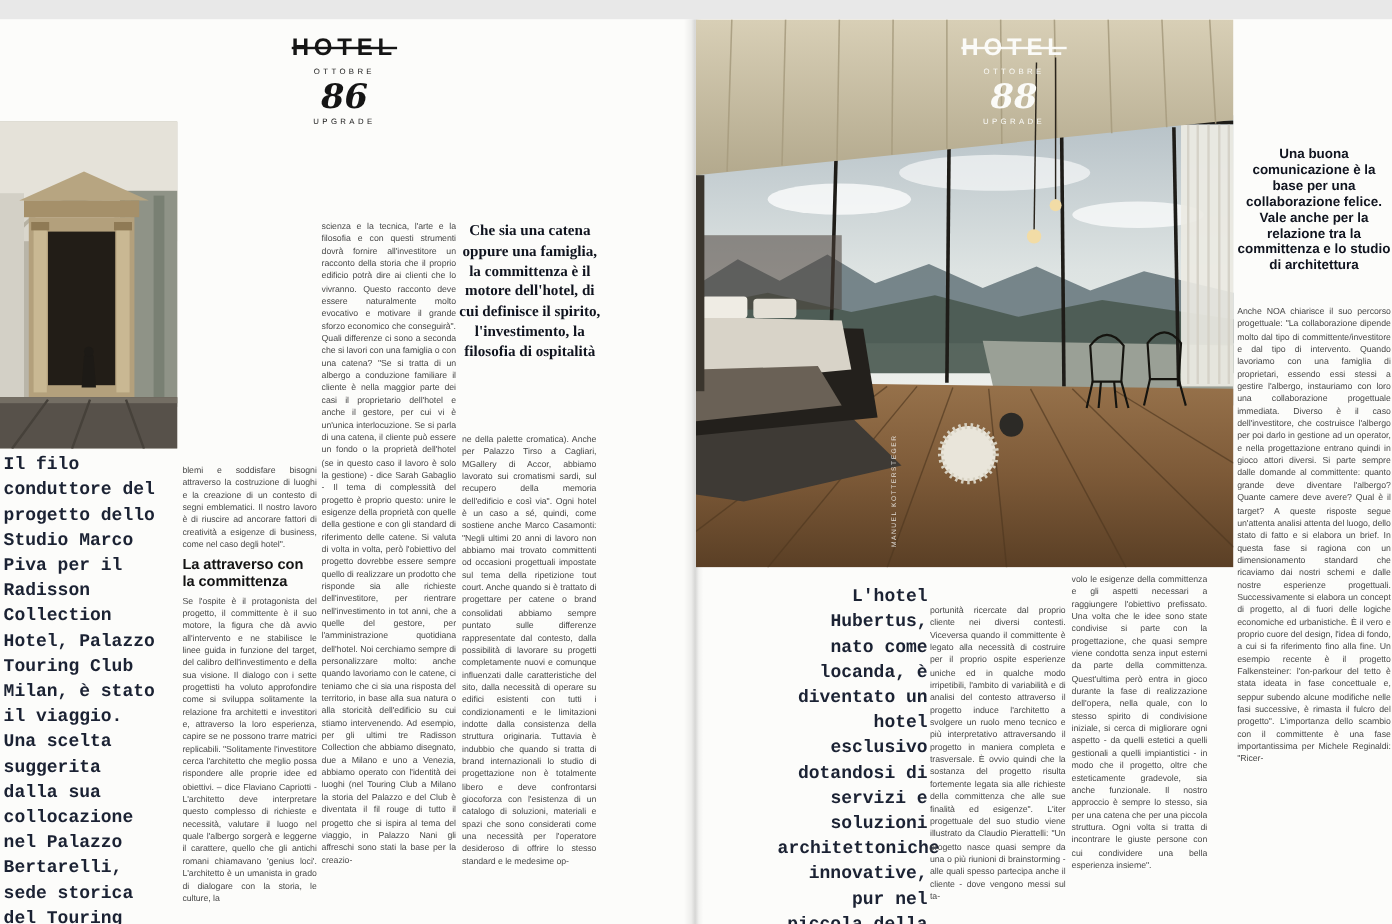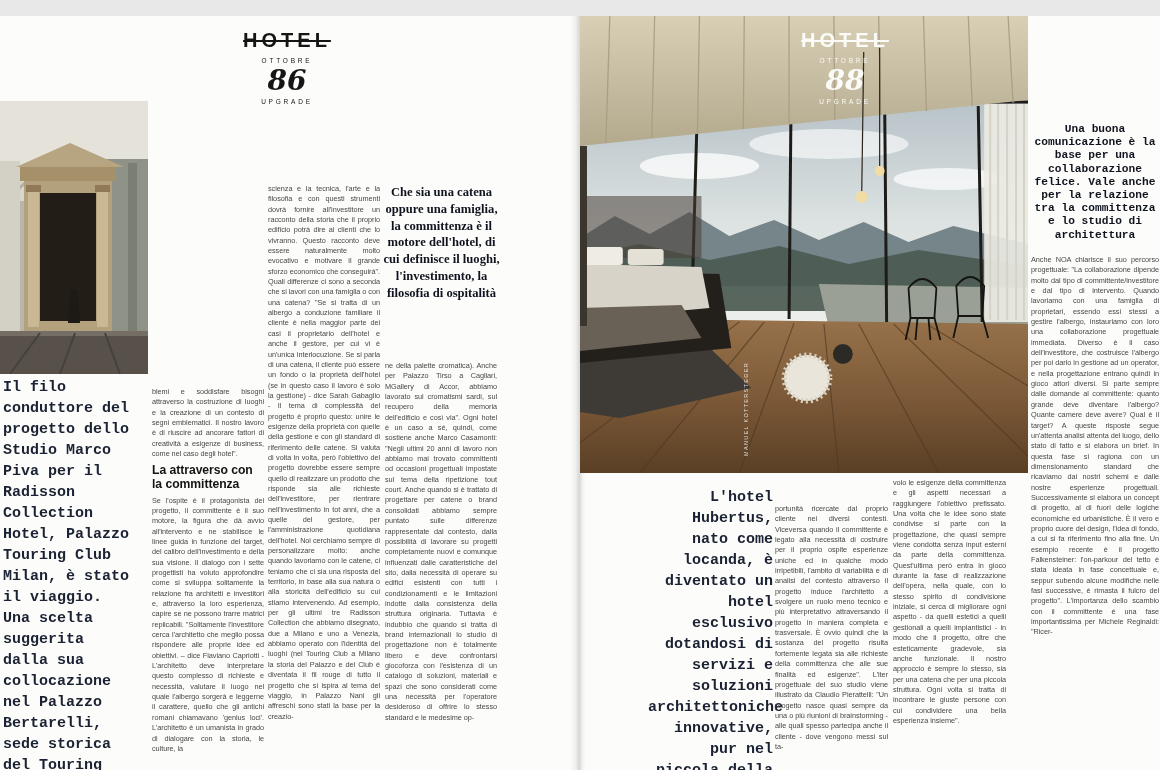--- a/index.html
+++ b/index.html
@@ -35,21 +35,21 @@
   }
   .caption-left { left:3px; top:361px; width:130px; text-align:left; }
   .caption-right { left:648px; top:471px; width:125px; text-align:right; }
   .pullquote {
     position:absolute; left:381px; top:168px; width:121px; text-align:center;
     font-family:"Liberation Serif", serif; font-weight:700;
     font-size:12.6px; line-height:16.8px; color:#10141f;
   }
   .intro-quote {
     position:absolute; left:1030px; top:107px; width:130px; text-align:center;
-    font-family:Liberation Mono, monospace; font-weight:700;
+    font-family:Liberation Sans, sans-serif; font-weight:700;
     font-size:11.2px; line-height:13.2px; color:#10141f;
   }
   
   .col {
     position:absolute; font-size:7.3px; line-height:10.35px;
     text-align:justify; overflow:hidden; color:#484848; letter-spacing:-0.05px;
   }
   .col-l1 { left:152px; top:371px; width:112px; height:397px; }
   .col-l2 { left:268px; top:168px; width:112px; height:600px; }
   .col-l3 { left:385px; top:345px; width:112px; height:423px; }
@@ -111,21 +111,21 @@
     <p class="caption caption-left">Il filo conduttore del progetto dello Studio Marco Piva per il Radisson Collection Hotel, Palazzo Touring Club Milan, è stato il viaggio. Una scelta suggerita dalla sua collocazione nel Palazzo Bertarelli, sede storica del Touring Club Italiano</p>
 
     <div class="col col-l1">
       <span class="lead-text">blemi e soddisfare bisogni attraverso la costruzione di luoghi e la creazione di un contesto di segni emblematici. Il nostro lavoro è di riuscire ad ancorare fattori di creatività a esigenze di business, come nel caso degli hotel".</span>
       <h3 class="col-heading">La attraverso con la committenza</h3>
       <span class="body-text">Se l'ospite è il protagonista del progetto, il committente è il suo motore, la figura che dà avvio all'intervento e ne stabilisce le linee guida in funzione del target, del calibro dell'investimento e della sua visione. Il dialogo con i sette progettisti ha voluto approfondire come si sviluppa solitamente la relazione fra architetti e investitori e, attraverso la loro esperienza, capire se ne possono trarre matrici replicabili. "Solitamente l'investitore cerca l'architetto che meglio possa rispondere alle proprie idee ed obiettivi. – dice Flaviano Capriotti - L'architetto deve interpretare questo complesso di richieste e necessità, valutare il luogo nel quale l'albergo sorgerà e leggerne il carattere, quello che gli antichi romani chiamavano 'genius loci'. L'architetto è un umanista in grado di dialogare con la storia, le culture, la</span>
     </div>
 
     <div class="col col-l2">scienza e la tecnica, l'arte e la filosofia e con questi strumenti dovrà fornire all'investitore un racconto della storia che il proprio edificio potrà dire ai clienti che lo vivranno. Questo racconto deve essere naturalmente molto evocativo e motivare il grande sforzo economico che conseguirà". Quali differenze ci sono a seconda che si lavori con una famiglia o con una catena? "Se si tratta di un albergo a conduzione familiare il cliente è nella maggior parte dei casi il proprietario dell'hotel e anche il gestore, per cui vi è un'unica interlocuzione. Se si parla di una catena, il cliente può essere un fondo o la proprietà dell'hotel (se in questo caso il lavoro è solo la gestione) - dice Sarah Gabaglio - Il tema di complessità del progetto è proprio questo: unire le esigenze della proprietà con quelle della gestione e con gli standard di riferimento delle catene. Si valuta di volta in volta, però l'obiettivo del progetto dovrebbe essere sempre quello di realizzare un prodotto che risponde sia alle richieste dell'investitore, per rientrare nell'investimento in tot anni, che a quelle del gestore, per l'amministrazione quotidiana dell'hotel. Noi cerchiamo sempre di personalizzare molto: anche quando lavoriamo con le catene, ci teniamo che ci sia una risposta del territorio, in base alla sua natura o alla storicità dell'edificio su cui stiamo intervenendo. Ad esempio, per gli ultimi tre Radisson Collection che abbiamo disegnato, due a Milano e uno a Venezia, abbiamo operato con l'identità dei luoghi (nel Touring Club a Milano la storia del Palazzo e del Club è diventata il fil rouge di tutto il progetto che si ispira al tema del viaggio, in Palazzo Nani gli affreschi sono stati la base per la creazio-</div>
 
-    <div class="pullquote">Che sia una catena oppure una famiglia, la committenza è il motore dell'hotel, di cui definisce il luoghi, l'investimento, la filosofia di ospitalità</div>
+    <div class="pullquote">Che sia una catena oppure una famiglia, la committenza è il motore dell'hotel, di cui definisce il spirito, l'investimento, la filosofia di ospitalità</div>
 
     <div class="col col-l3">ne della palette cromatica). Anche per Palazzo Tirso a Cagliari, MGallery di Accor, abbiamo lavorato sui cromatismi sardi, sul recupero della memoria dell'edificio e così via". Ogni hotel è un caso a sé, quindi, come sostiene anche Marco Casamonti: "Negli ultimi 20 anni di lavoro non abbiamo mai trovato committenti od occasioni progettuali impostate sul tema della ripetizione tout court. Anche quando si è trattato di progettare per catene o brand consolidati abbiamo sempre puntato sulle differenze rappresentate dal contesto, dalla possibilità di lavorare su progetti completamente nuovi e comunque influenzati dalle caratteristiche del sito, dalla necessità di operare su edifici esistenti con tutti i condizionamenti e le limitazioni indotte dalla consistenza della struttura originaria. Tuttavia è indubbio che quando si tratta di brand internazionali lo studio di progettazione non è totalmente libero e deve confrontarsi giocoforza con l'esistenza di un catalogo di soluzioni, materiali e spazi che sono considerati come una necessità per l'operatore desideroso di offrire lo stesso standard e le medesime op-</div>
   </section>
 
   <div class="gutter"></div>
 
   <section>
 
     <figure class="photo-right">
       <svg viewBox="0 0 450 457" preserveAspectRatio="none">

